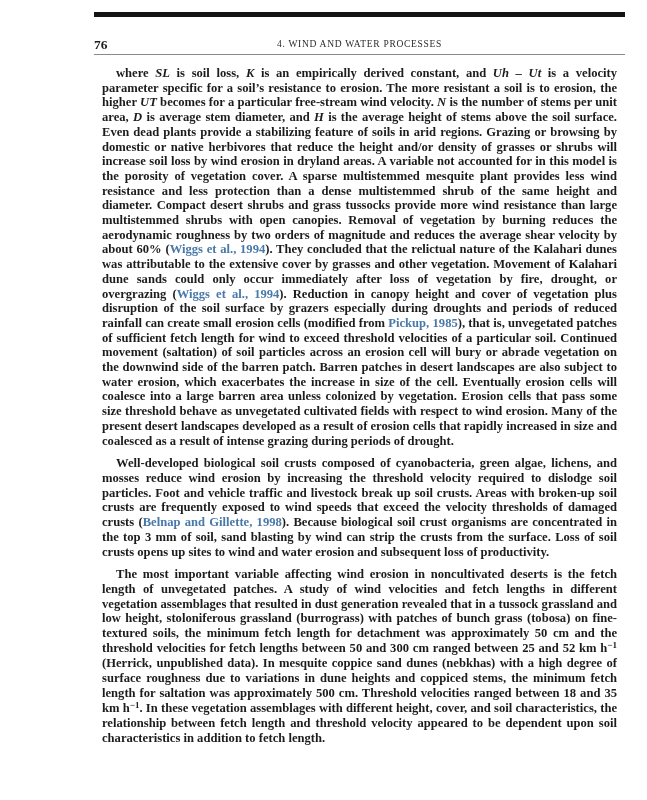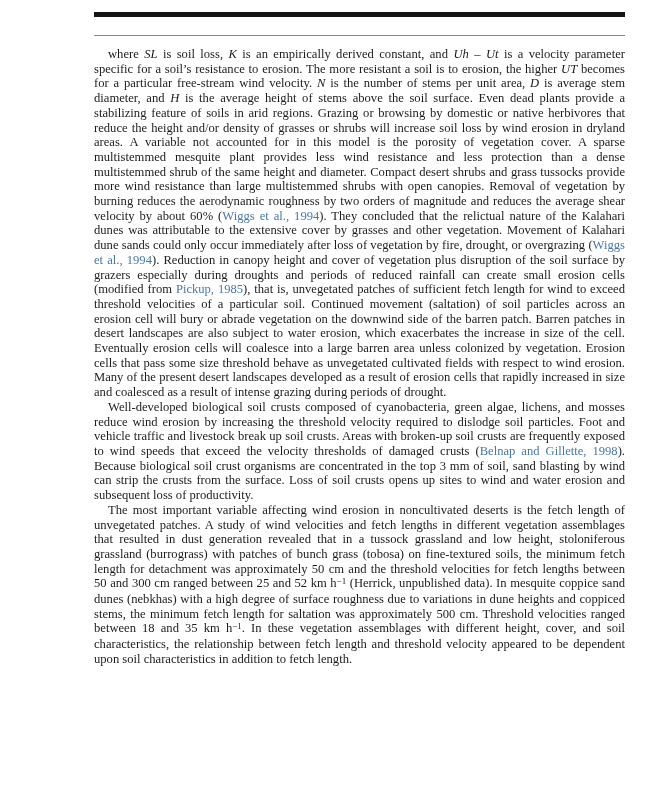--- a/index.html
+++ b/index.html
@@ -38,29 +38,33 @@
   .header-underline {
     border-top: 1px solid #8a8a8a;
     margin-top: 2px;
   }
   .text-block {
     margin-top: 11px;
     font-size: 12.6px;
     line-height: 14.7px;
     text-align: justify;
   }
-  .para { margin: 0; text-indent: 14px; }
+  .para { margin: 8px; text-indent: 14px; font-weight: bold; }
   .it { font-style: italic; }
   .sup { font-size: 9px; position: relative; top: -3.5px; }
   .cite { color: var(--cite-color, #4878a8); cursor: pointer; }
 </style>
 </head>
 <body>
 
 <div class="page">
   <div class="top-bar"></div>
+  <div class="header">
+    <span class="page-num">76</span>
+    <span class="running-head">4. WIND AND WATER PROCESSES</span>
+  </div>
   <div class="header-underline"></div>
   <div class="text-block">
       <p class="para"><span>where </span><span class="it">SL</span><span> is soil loss, </span><span class="it">K</span><span> is an empirically derived constant, and </span><span class="it">Uh</span><span> – </span><span class="it">Ut</span><span> is a velocity parameter specific for a soil’s resistance to erosion. The more resistant a soil is to erosion, the higher </span><span class="it">UT</span><span> becomes for a particular free-stream wind velocity. </span><span class="it">N</span><span> is the number of stems per unit area, </span><span class="it">D</span><span> is average stem diameter, and </span><span class="it">H</span><span> is the average height of stems above the soil surface. Even dead plants provide a stabilizing feature of soils in arid regions. Grazing or browsing by domestic or native herbivores that reduce the height and/or density of grasses or shrubs will increase soil loss by wind erosion in dryland areas. A variable not accounted for in this model is the porosity of vegetation cover. A sparse multistemmed mesquite plant provides less wind resistance and less protection than a dense multistemmed shrub of the same height and diameter. Compact desert shrubs and grass tussocks provide more wind resistance than large multistemmed shrubs with open canopies. Removal of vegetation by burning reduces the aerodynamic roughness by two orders of magnitude and reduces the average shear velocity by about 60% (</span><span class="cite">Wiggs et al., 1994</span><span>). They concluded that the relictual nature of the Kalahari dunes was attributable to the extensive cover by grasses and other vegetation. Movement of Kalahari dune sands could only occur immediately after loss of vegetation by fire, drought, or overgrazing (</span><span class="cite">Wiggs et al., 1994</span><span>). Reduction in canopy height and cover of vegetation plus disruption of the soil surface by grazers especially during droughts and periods of reduced rainfall can create small erosion cells (modified from </span><span class="cite">Pickup, 1985</span><span>), that is, unvegetated patches of sufficient fetch length for wind to exceed threshold velocities of a particular soil. Continued movement (saltation) of soil particles across an erosion cell will bury or abrade vegetation on the downwind side of the barren patch. Barren patches in desert landscapes are also subject to water erosion, which exacerbates the increase in size of the cell. Eventually erosion cells will coalesce into a large barren area unless colonized by vegetation. Erosion cells that pass some size threshold behave as unvegetated cultivated fields with respect to wind erosion. Many of the present desert landscapes developed as a result of erosion cells that rapidly increased in size and coalesced as a result of intense grazing during periods of drought.</span></p>
       <p class="para"><span>Well-developed biological soil crusts composed of cyanobacteria, green algae, lichens, and mosses reduce wind erosion by increasing the threshold velocity required to dislodge soil particles. Foot and vehicle traffic and livestock break up soil crusts. Areas with broken-up soil crusts are frequently exposed to wind speeds that exceed the velocity thresholds of damaged crusts (</span><span class="cite">Belnap and Gillette, 1998</span><span>). Because biological soil crust organisms are concentrated in the top 3 mm of soil, sand blasting by wind can strip the crusts from the surface. Loss of soil crusts opens up sites to wind and water erosion and subsequent loss of productivity.</span></p>
       <p class="para"><span>The most important variable affecting wind erosion in noncultivated deserts is the fetch length of unvegetated patches. A study of wind velocities and fetch lengths in different vegetation assemblages that resulted in dust generation revealed that in a tussock grassland and low height, stoloniferous grassland (burrograss) with patches of bunch grass (tobosa) on fine-textured soils, the minimum fetch length for detachment was approximately 50 cm and the threshold velocities for fetch lengths between 50 and 300 cm ranged between 25 and 52 km h</span><span class="sup">−1</span><span> (Herrick, unpublished data). In mesquite coppice sand dunes (nebkhas) with a high degree of surface roughness due to variations in dune heights and coppiced stems, the minimum fetch length for saltation was approximately 500 cm. Threshold velocities ranged between 18 and 35 km h</span><span class="sup">−1</span><span>. In these vegetation assemblages with different height, cover, and soil characteristics, the relationship between fetch length and threshold velocity appeared to be dependent upon soil characteristics in addition to fetch length.</span></p>
     </div>
 </div>
 
 </body></html>

